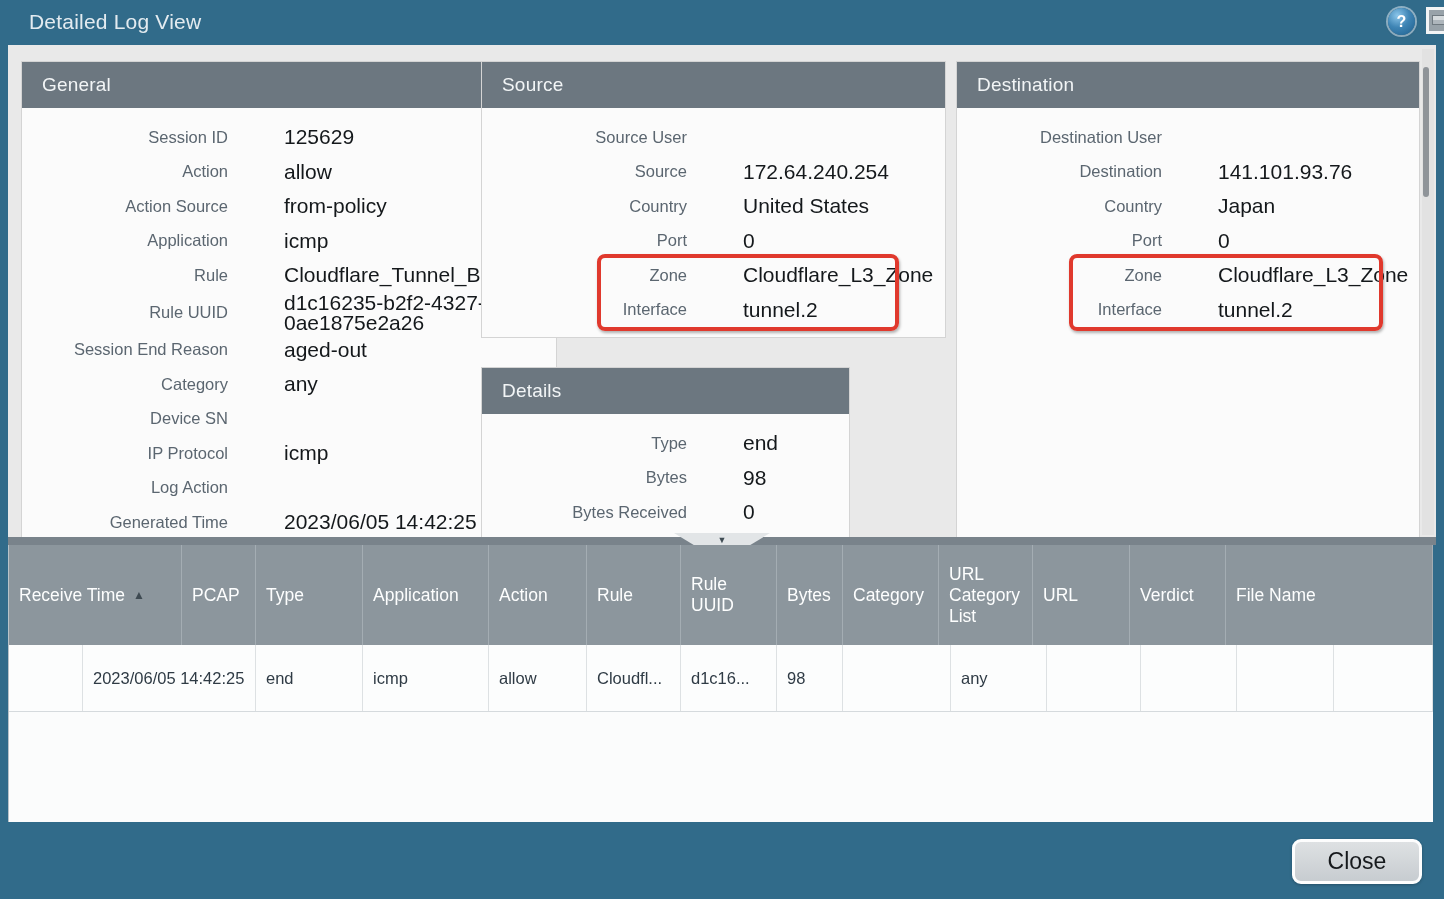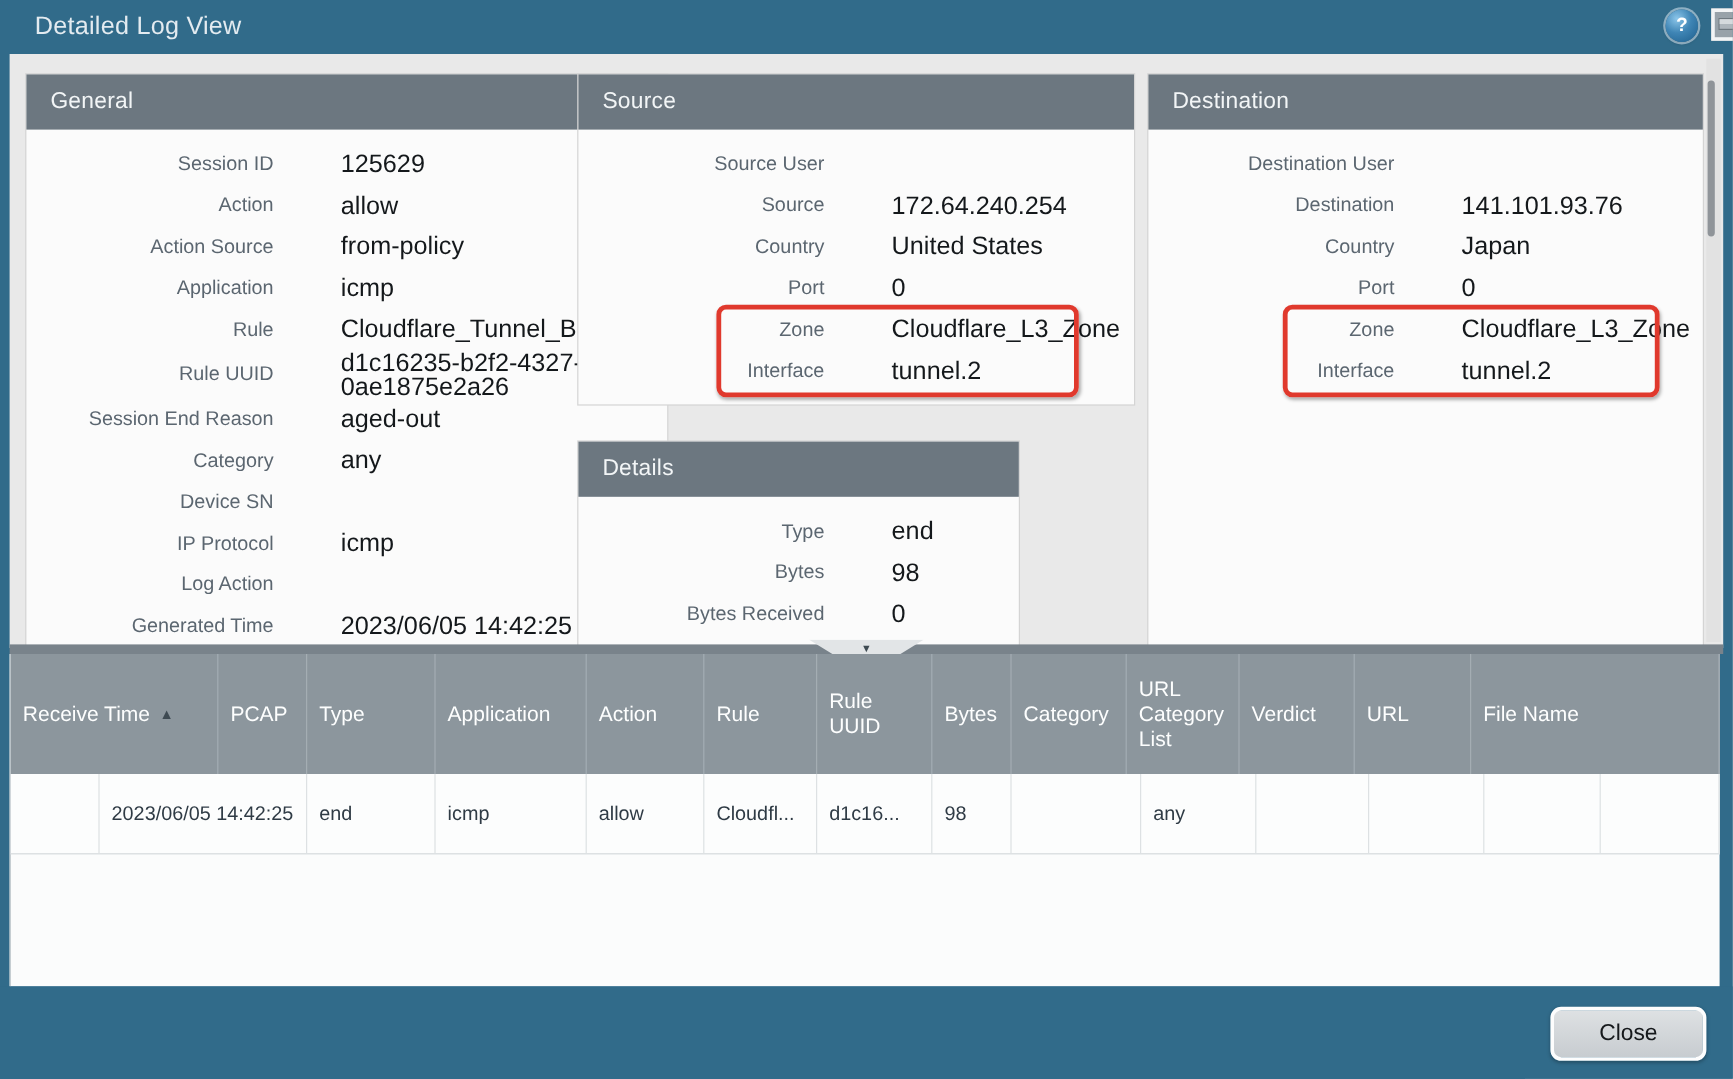--- a/index.html
+++ b/index.html
@@ -81,21 +81,21 @@
     display:flex;align-items:center;padding:0 6px 0 10px;line-height:20px;
   }
 
   
   .footer{position:absolute;left:0;top:822px;width:100%;height:77px;background:#316B8A;}
   .close-btn{
     position:absolute;left:1292px;top:17px;width:130px;height:45px;
     background:linear-gradient(#DEE1E3,#C7CCD0);
     border:3px solid #FDFDFD;border-radius:9px;
     font-family:"Liberation Sans","DejaVu Sans",sans-serif;
-    font-size:19px;color:#16191C;cursor:pointer;
+    font-size:23px;color:#16191C;cursor:pointer;
     box-shadow:0 1px 3px rgba(0,0,0,.25);
   }
 </style>
 </head>
 <body>
 
 <div class="titlebar">
   <div class="title">Detailed Log View</div>
   <div class="help-icon">?</div>
   <div class="screen-icon">
@@ -299,25 +299,25 @@
       </div>
       <div class="cell" style="width: 66px;">
         <span>Bytes</span>
       </div>
       <div class="cell" style="width: 96px;">
         <span>Category</span>
       </div>
       <div class="cell" style="width: 94px;">
         <span>URL Category List</span>
       </div>
+      <div class="cell" style="width: 97px;">
+        <span>URL</span>
+      </div>
       <div class="cell" style="width: 96px;">
         <span>Verdict</span>
-      </div>
-      <div class="cell" style="width: 97px;">
-        <span>URL</span>
       </div>
       <div class="cell" style="width: auto; flex: 1 1 0%;">
         <span>File Name</span>
       </div>
     </div>
   <div id="tbl-body">
       <div class="tbl-row">
         <div class="cell" style="width: 74px;"></div>
         <div class="cell" style="width: 173px;">2023/06/05 14:42:25</div>
         <div class="cell" style="width: 107px;">end</div>

